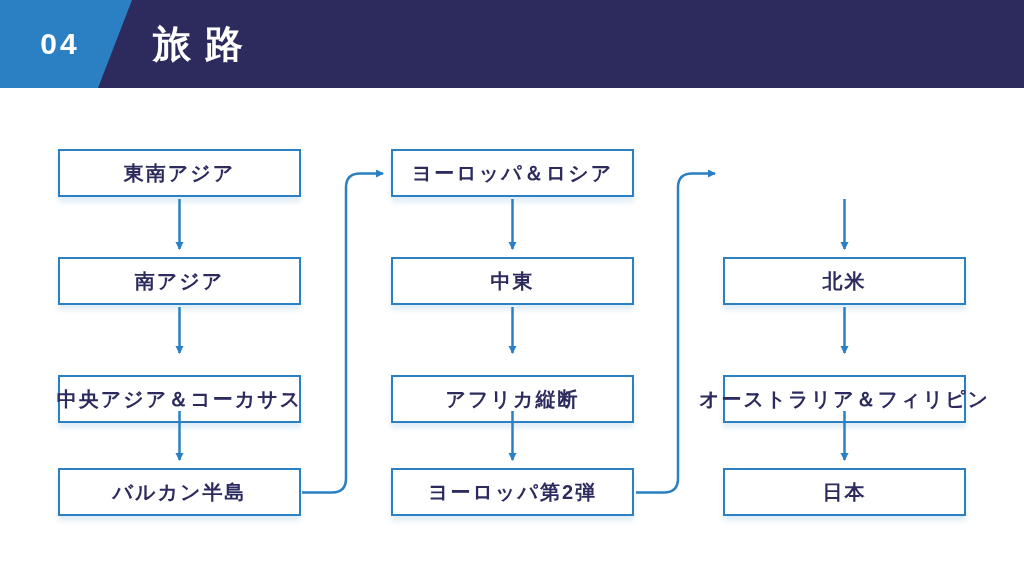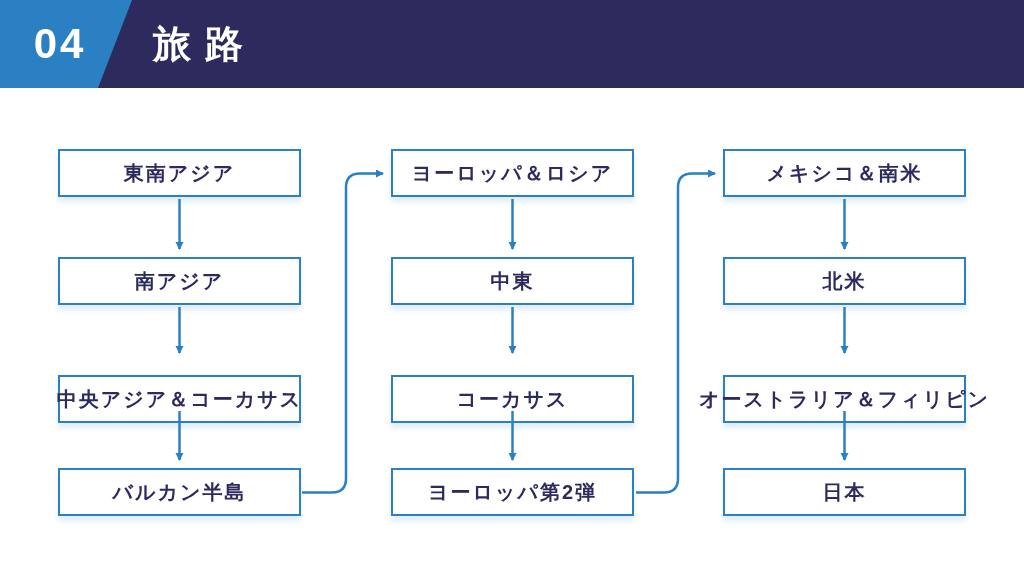--- a/index.html
+++ b/index.html
@@ -33,21 +33,21 @@
     background: var(--accent);
     clip-path: polygon(0 0, 132px 0, 98px 88px, 0 88px);
   }
   .header-number {
     position: absolute;
     left: 0; top: 0;
     width: 120px; height: 88px;
     line-height: 88px;
     text-align: center;
     color: #ffffff;
-    font-size: 42px;
+    font-size: 30px;
     font-weight: bold;
     letter-spacing: 3px;
   }
   .header-title {
     position: absolute;
     left: 153px; top: 0;
     height: 107px;
     line-height: 88px;
     color: #ffffff;
     font-size: 38px;
@@ -119,29 +119,26 @@
     <span>バルカン半島</span>
   </div>
 
   <div class="flow-box c1 r0">
     <span>ヨーロッパ＆ロシア</span>
   </div>
   <div class="flow-box c1 r1">
     <span>中東</span>
   </div>
   <div class="flow-box c1 r2">
-    <span>コーカサス</span>
+    <span>アフリカ縦断</span>
   </div>
   <div class="flow-box c1 r3">
     <span>ヨーロッパ第2弾</span>
   </div>
 
-  <div class="flow-box c2 r0">
-    <span>メキシコ＆南米</span>
-  </div>
   <div class="flow-box c2 r1">
     <span>北米</span>
   </div>
   <div class="flow-box c2 r2">
     <span>オーストラリア＆フィリピン</span>
   </div>
   <div class="flow-box c2 r3">
     <span>日本</span>
   </div>
 

